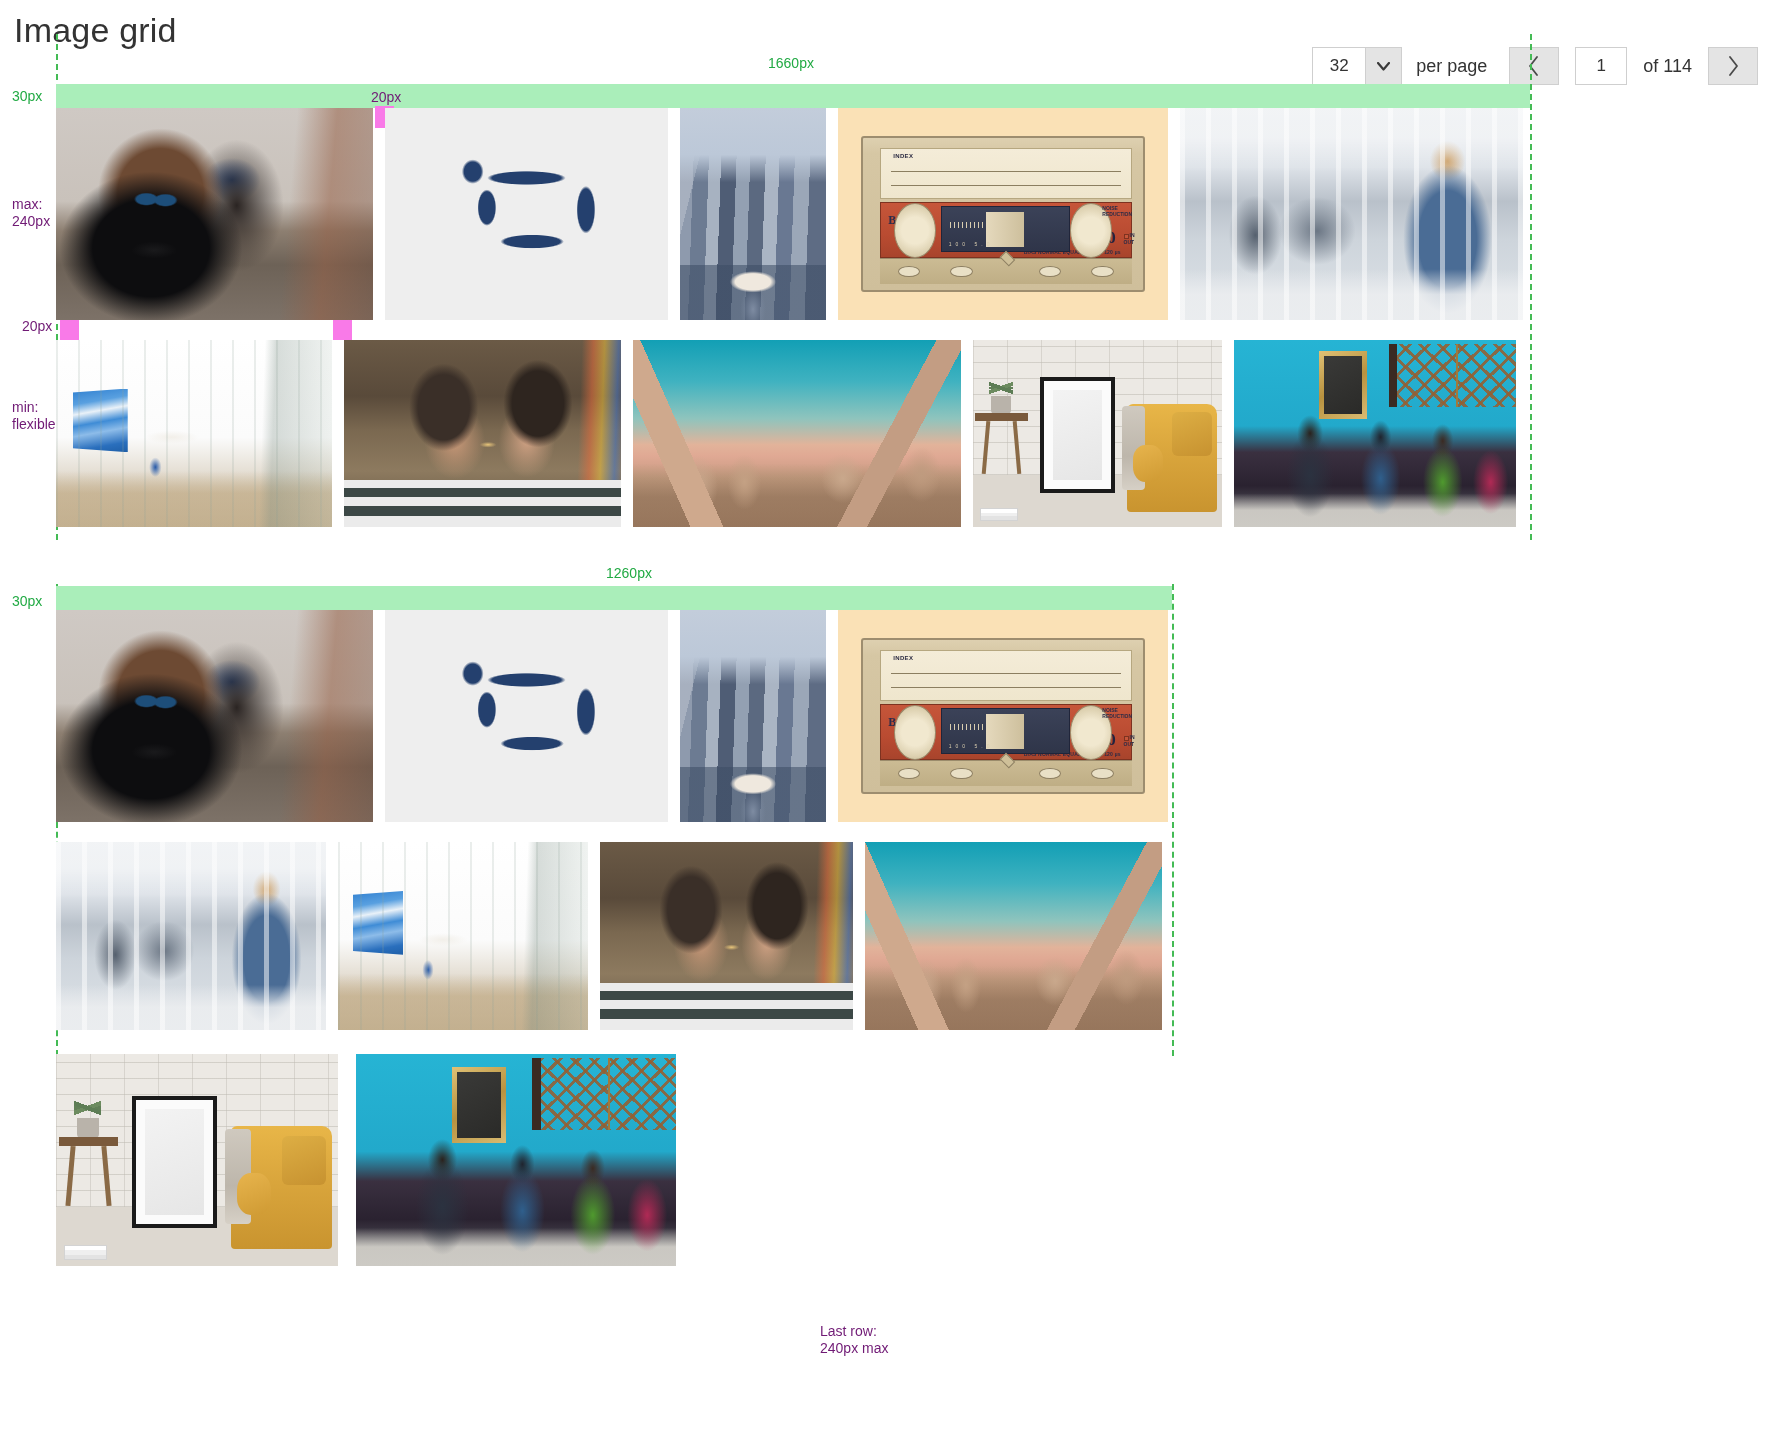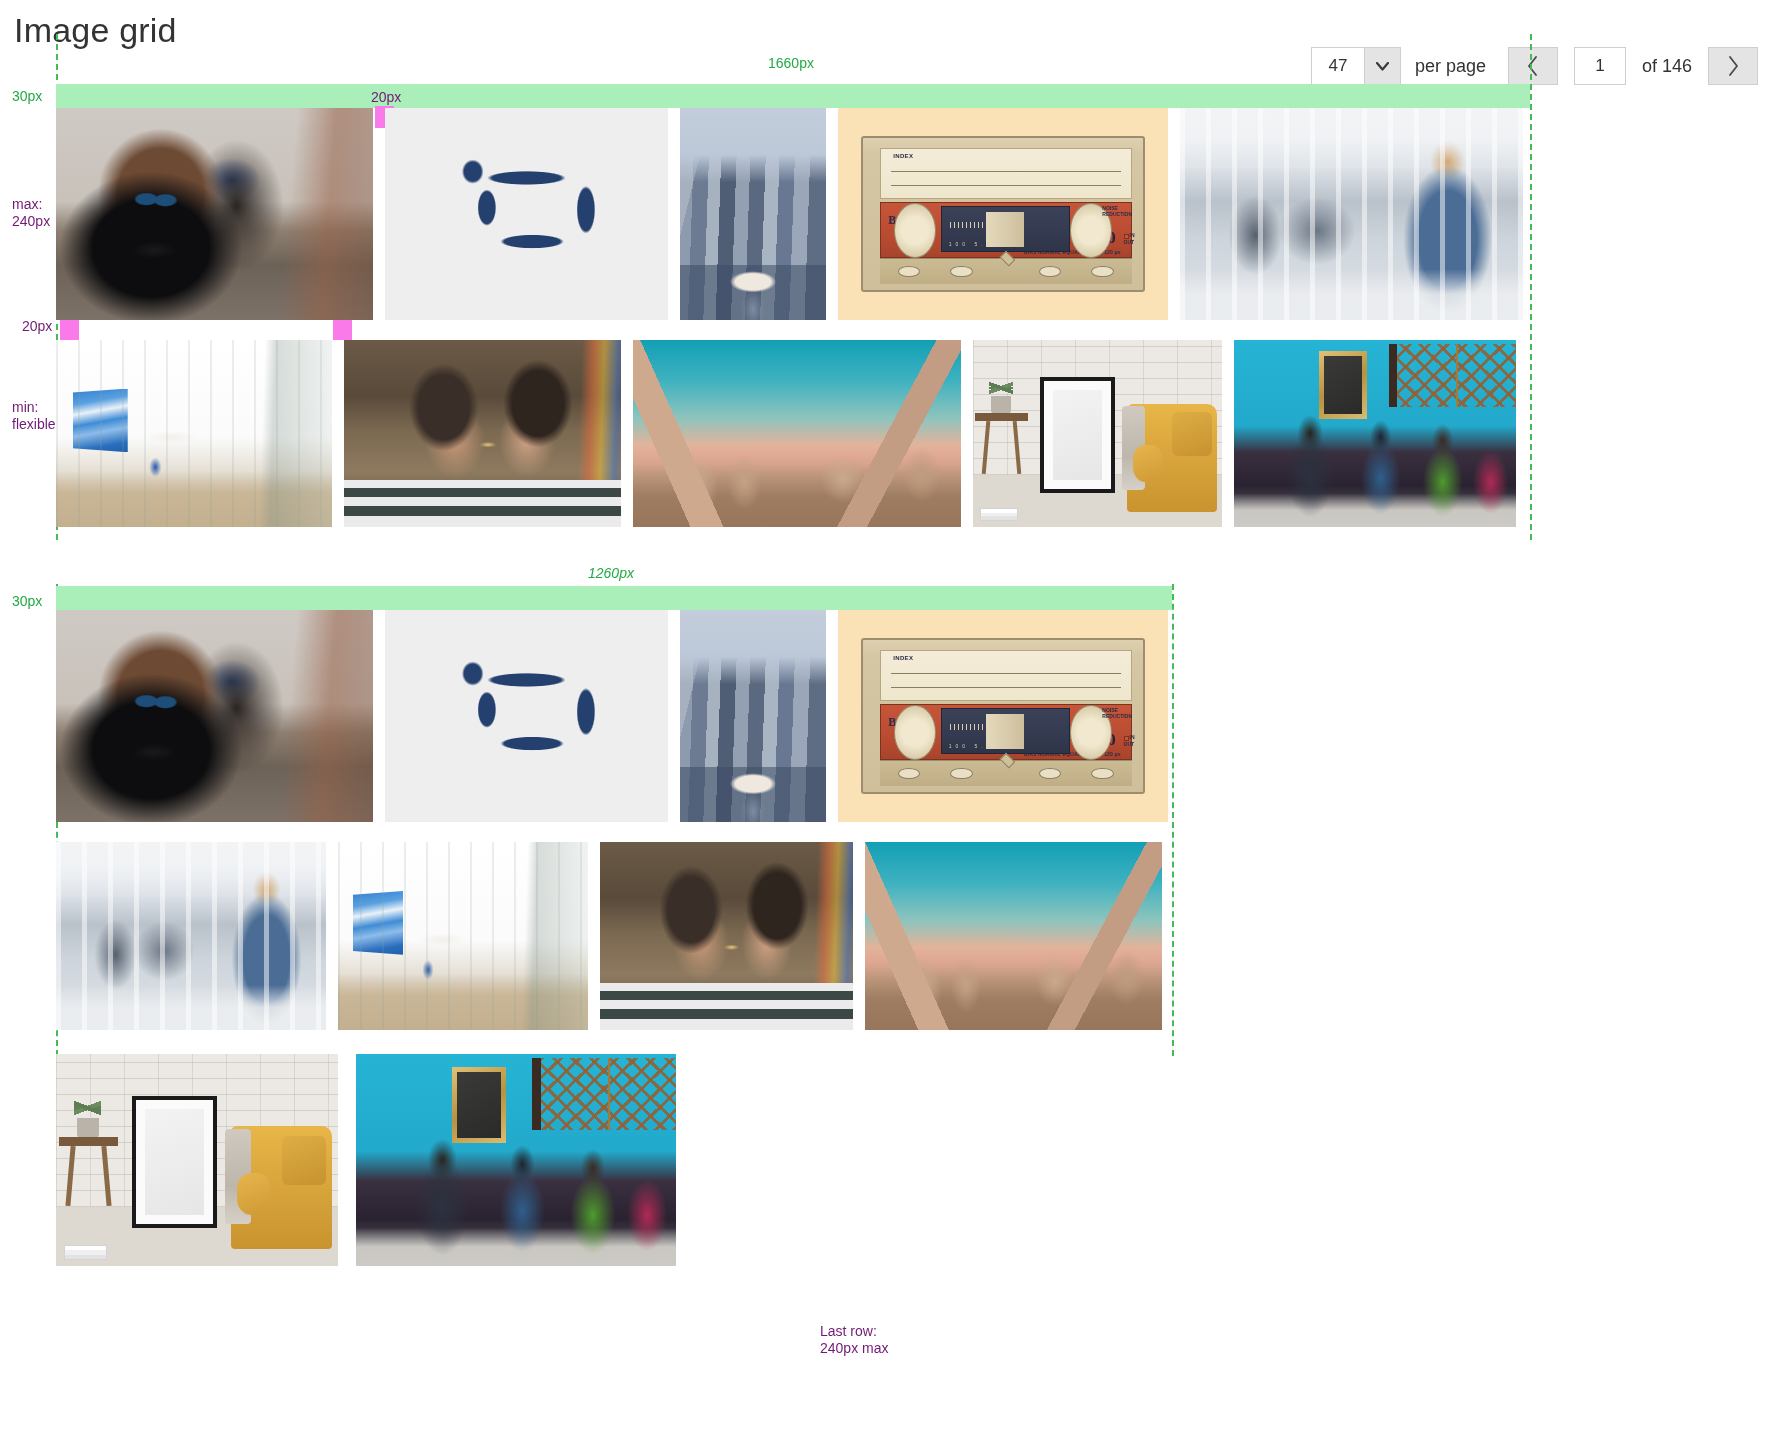--- a/index.html
+++ b/index.html
@@ -429,38 +429,38 @@
 </style>
 </head>
 <body>
 
 <div class="page">
 
   <div class="page-title">Image grid</div>
 
   <div class="pagination">
     <div class="per-page-select">
-      <div class="per-page-value">47</div>
+      <div class="per-page-value">32</div>
       <div class="per-page-arrow">
         <svg width="13" height="9" viewBox="0 0 13 9">
             <path d="M1 1 L6.5 7.5 L12 1" fill="none" stroke="#3a3a3a" stroke-width="2.2" stroke-linecap="round" stroke-linejoin="round"></path>
           </svg>
       </div>
     </div>
     <div class="per-page-label">per page</div>
 
     <div class="nav-btn">
       <svg width="12" height="20" viewBox="0 0 12 20">
           <path d="M9 1 L2 10 L9 19" fill="none" stroke="#4a4a4a" stroke-width="1.8" stroke-linecap="round" stroke-linejoin="round"></path>
         </svg>
     </div>
 
     <input class="page-input" type="text" value="1" style="">
 
-    <div class="of-label">of 146</div>
+    <div class="of-label">of 114</div>
 
     <div class="nav-btn">
       <svg width="12" height="20" viewBox="0 0 12 20">
           <path d="M3 1 L10 10 L3 19" fill="none" stroke="#4a4a4a" stroke-width="1.8" stroke-linecap="round" stroke-linejoin="round"></path>
         </svg>
     </div>
   </div>
 
   <div class="dash-v" style="left:56px; top:34px; height:506px;"></div>
   <div class="dash-v" style="left:1530px; top:34px; height:506px;"></div>
@@ -571,21 +571,21 @@
           </div>
       </div>
     </div>
   </div>
 
   <div class="dash-v" style="left:56px; top:584px; height:472px;"></div>
   <div class="dash-v" style="left:1172px; top:584px; height:472px;"></div>
 
   <div class="green-band" style="left:56px; top:586px; width:1116px; height:24px;"></div>
 
-  <div class="ann-text ann-green" style="left:588px; top:565px;font-style:italic;">1260px</div>
+  <div class="ann-text ann-green" style="left:606px; top:565px;">1260px</div>
 
   <div class="ann-text ann-green" style="left:12px; top:593px;">30px</div>
 
   <div class="ann-text ann-pink" style="left:820px; top:1280px;margin-top:43px;">Last row:
 240px max</div>
 
   <div class="grid-row" style="left:56px; top:610px; gap:12px;">
     <div class="tile" style="width:317px;height:212px;">
       <div class="art art-men"></div>
     </div>

